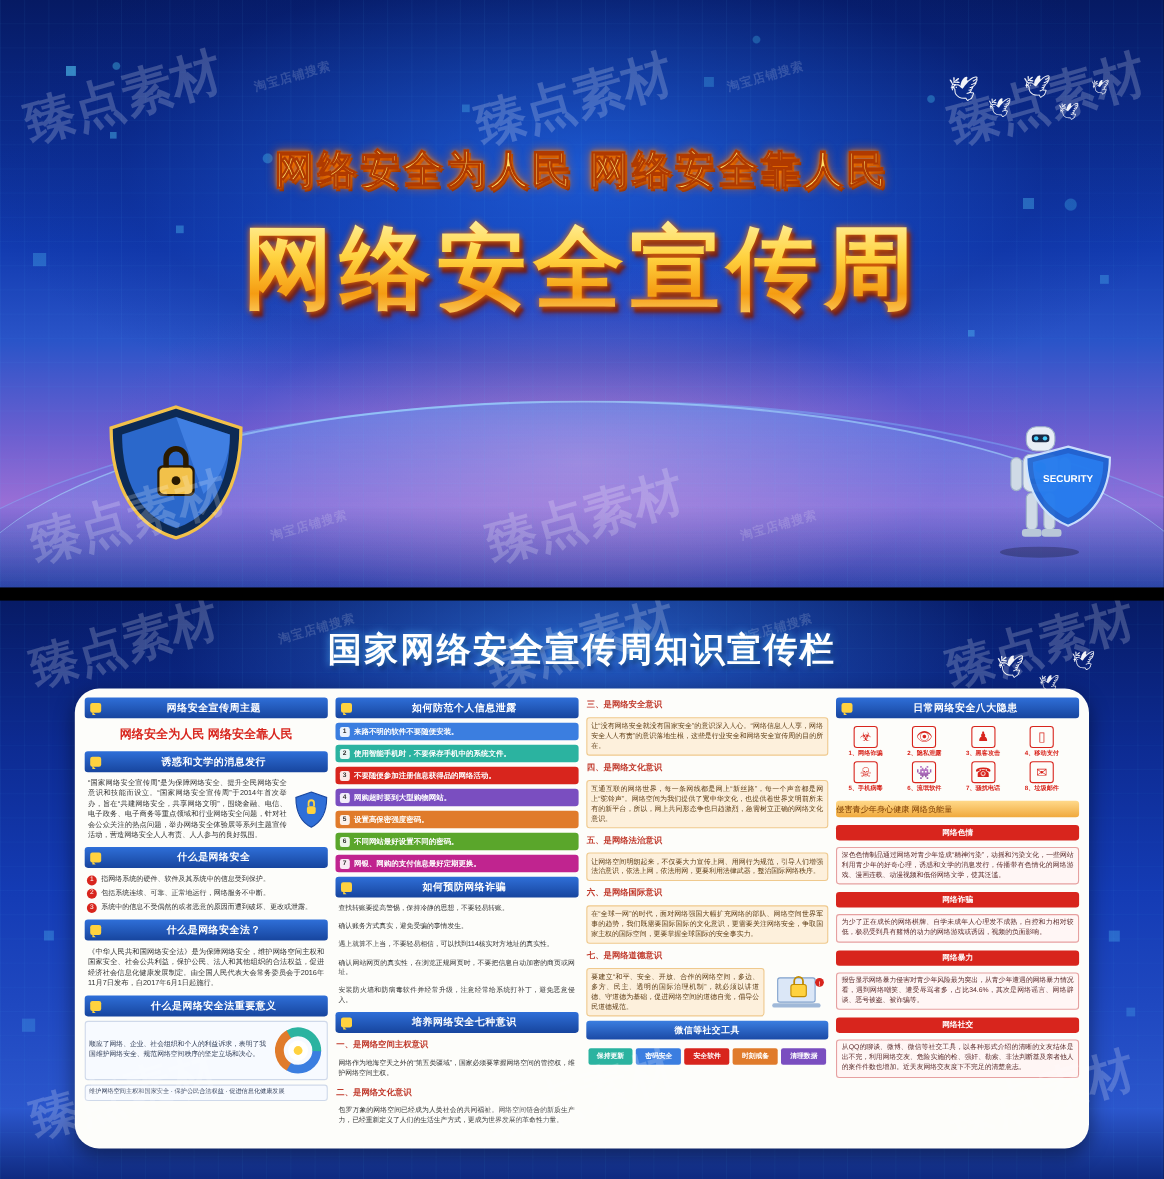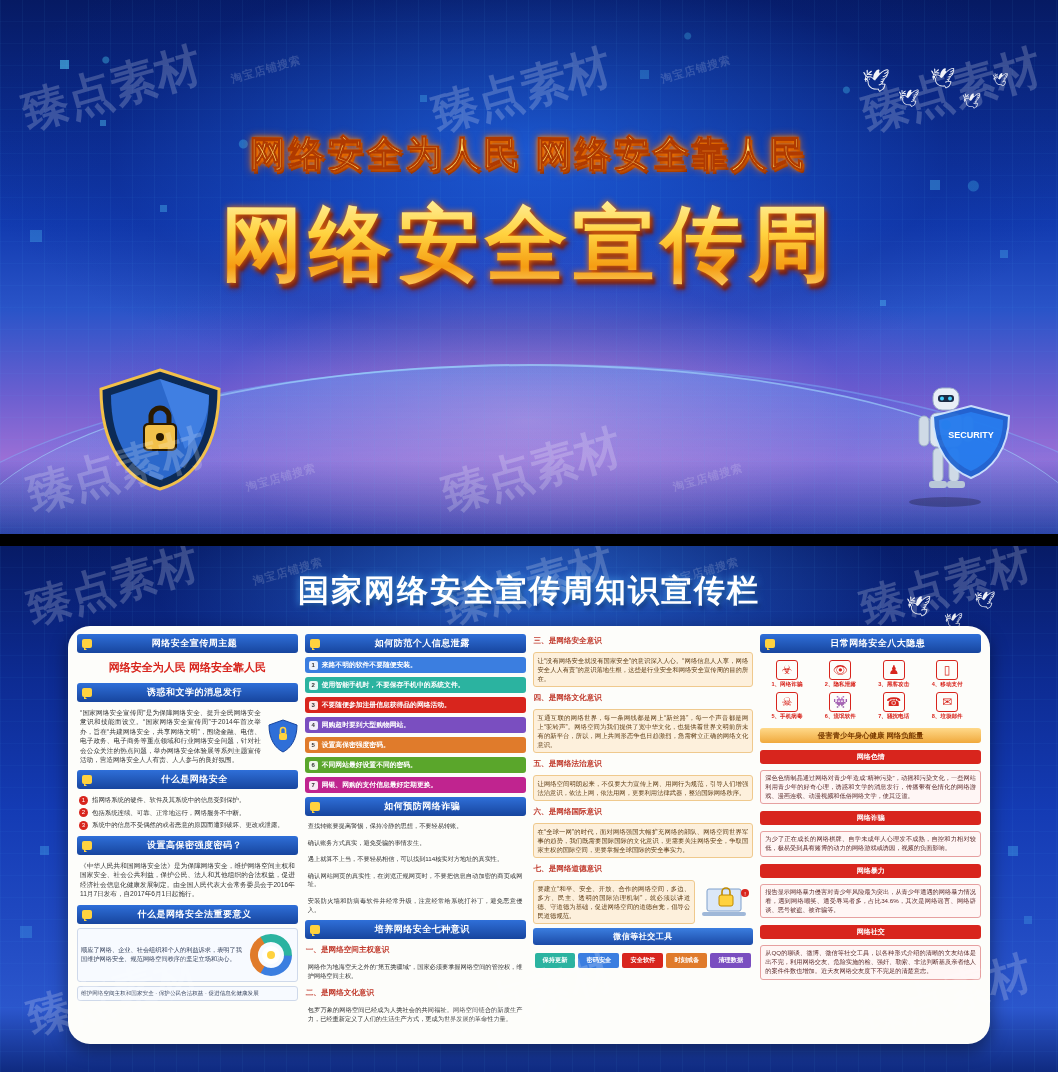--- a/index.html
+++ b/index.html
@@ -168,21 +168,21 @@
   .redbox {
     border: 1px solid #e6a0a0; border-radius: 3px; background: #fff6f5;
     font-size: 6.2px; line-height: 8.8px; color: #5a2a2a; padding: 3px 4px; text-align: justify;
   }
   .redbox-h {
     background: #d8251d; color: #fff; font-size: 7px; font-weight: bold;
     text-align: center; border-radius: 3px; padding: 2px 0; margin: 3px 0 2px;
   }
   .gold-h {
     background: linear-gradient(180deg,#ffd98a,#f0a93c); color: #7a3b00;
-    font-size: 7.4px; font-weight: bold; text-align: center; border-radius: 3px; padding: 2.5px 0;
+    font-size: 7.4px; font-weight: normal; border-radius: 3px; padding: 2.5px 0;
   }
 
   
   .grid8 { display: flex; flex-wrap: wrap; gap: 3px 2px; padding: 3px 1px; }
   .g8 { width: 23.5%; text-align: center; }
   .g8 .ic {
     width: 22px; height: 20px; margin: 0 auto 1px; border: 1.2px solid #d8251d;
     border-radius: 3px; display: flex; align-items: center; justify-content: center;
     color: #d8251d; font-size: 12px; line-height: 1;
   }
@@ -333,21 +333,21 @@
             <span class="rtxt">包括系统连续、可靠、正常地运行，网络服务不中断。</span>
           </div>
         <div class="rrow">
             <span class="rnum">3</span>
             <span class="rtxt">系统中的信息不受偶然的或者恶意的原因而遭到破坏、更改或泄露。</span>
           </div>
       </div>
 
       <div class="sec-h">
         <span class="bub"></span>
-        <span class="t">设置高保密强度密码？</span>
+        <span class="t">什么是网络安全法？</span>
       </div>
       <div class="para">《中华人民共和国网络安全法》是为保障网络安全，维护网络空间主权和国家安全、社会公共利益，保护公民、法人和其他组织的合法权益，促进经济社会信息化健康发展制定。由全国人民代表大会常务委员会于2016年11月7日发布，自2017年6月1日起施行。</div>
 
       <div class="sec-h">
         <span class="bub"></span>
         <span class="t">什么是网络安全法重要意义</span>
       </div>
       <div class="cardbox flexrow">
         <div style="flex:1">
           <div>顺应了网络、企业、社会组织和个人的利益诉求，表明了我国维护网络安全、规范网络空间秩序的坚定立场和决心。</div>

